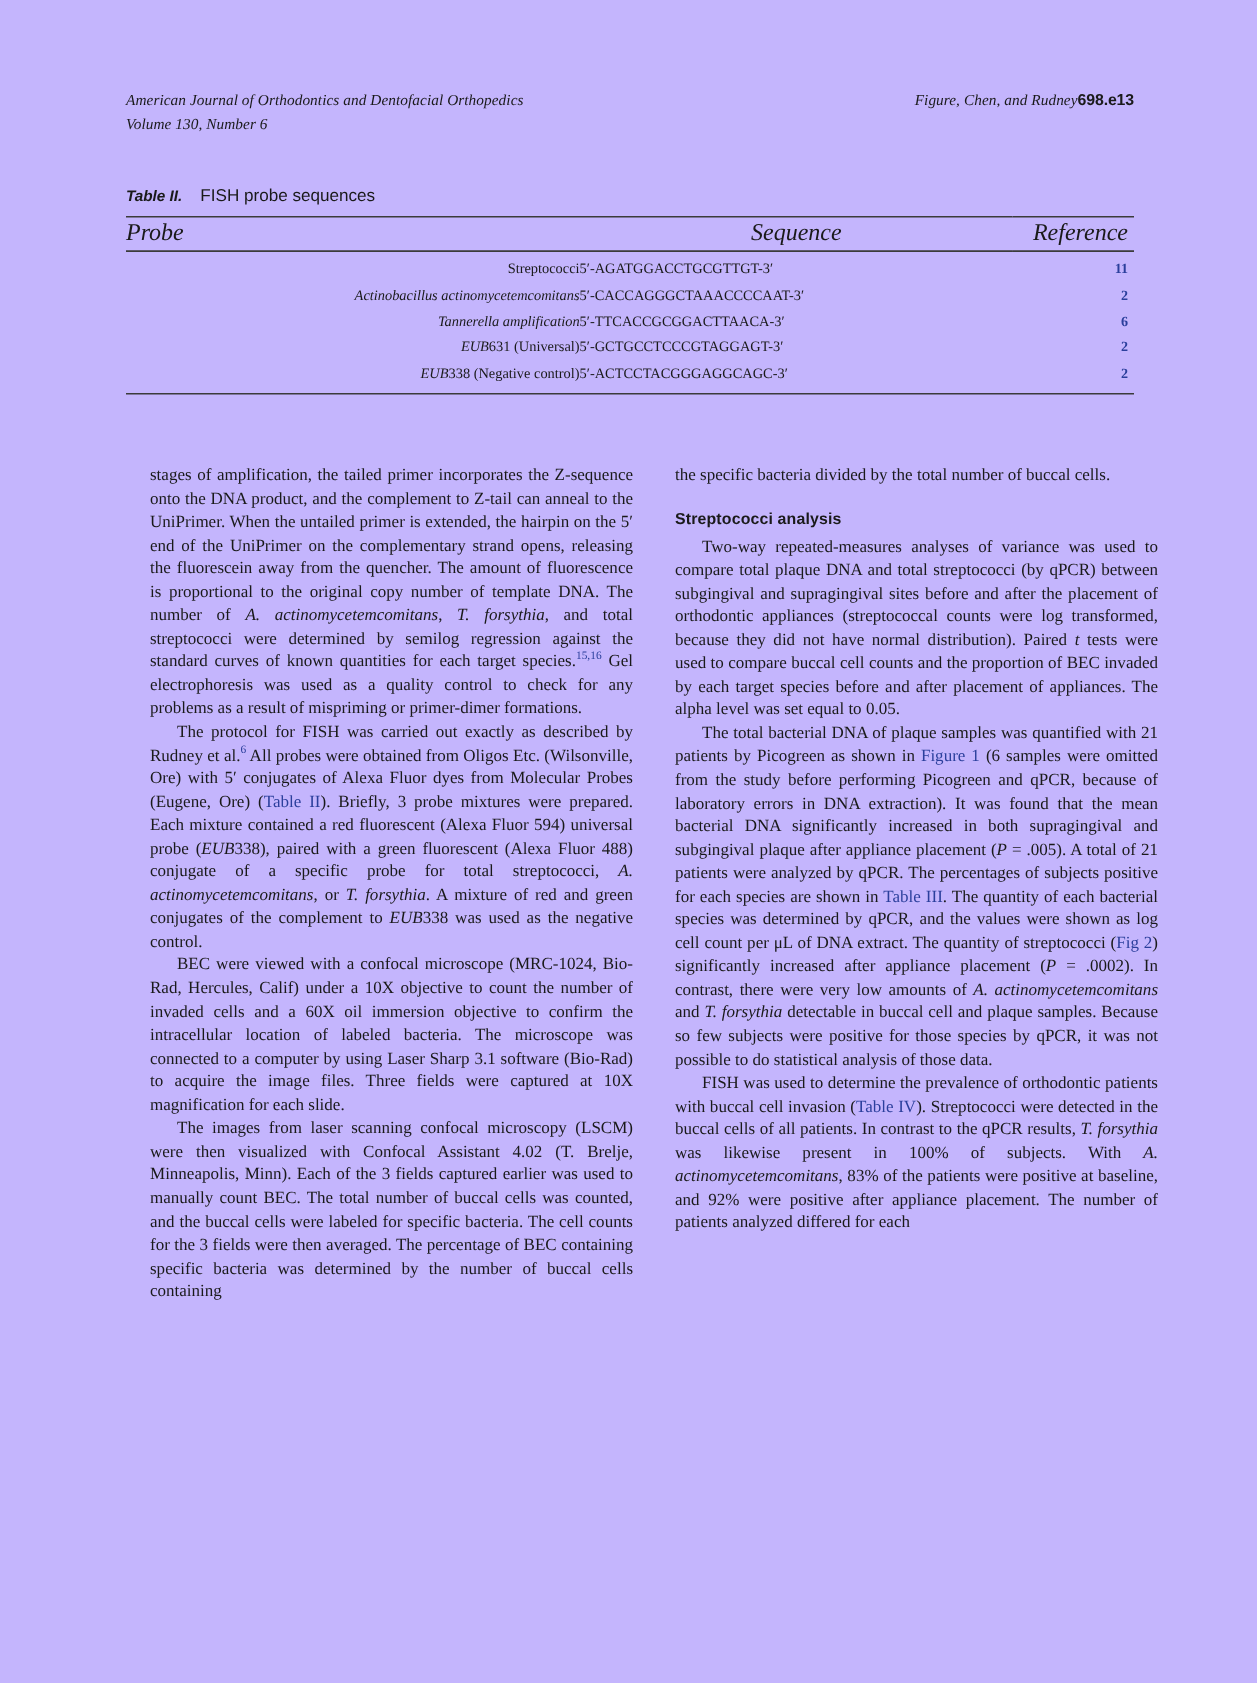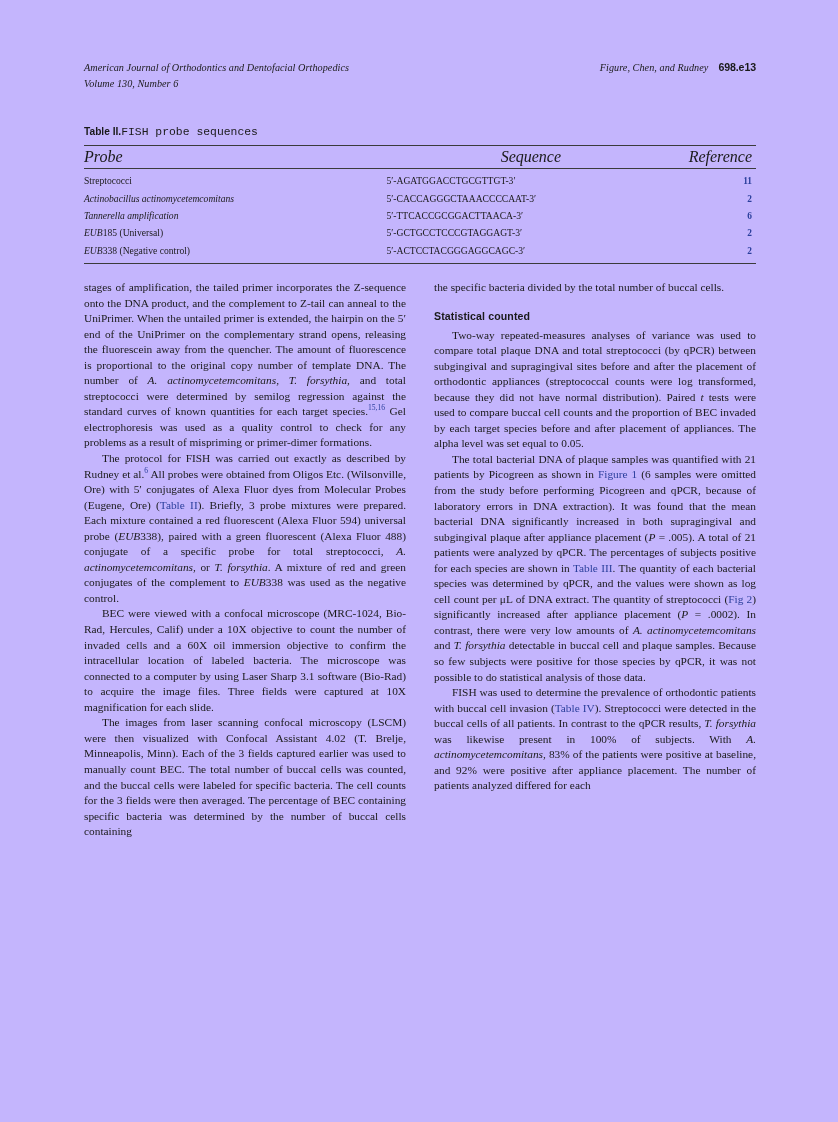--- a/index.html
+++ b/index.html
@@ -47,46 +47,46 @@
     line-height: 15.5px;
   }
   .runhead-authors {
     font-style: italic;
     letter-spacing: 0.05px;
   }
   .runhead-page {
     font-family: "Liberation Sans", sans-serif;
     font-weight: bold;
     font-size: 10.6px;
-    margin-left: 10px;
     letter-spacing: -0.1px;
   }
 
   
   .table-block {
     position: absolute;
     left: 84px;
     top: 124px;
     width: 672px;
   }
   .table-caption {
     font-size: 11.2px;
     line-height: 15px;
     margin-bottom: 5px;
     white-space: nowrap;
   }
   .table-caption .tbl-num {
     font-family: "Liberation Sans", sans-serif;
     font-weight: bold;
     font-size: 10.2px;
+    font-style: italic;
   }
   .table-caption .tbl-title {
-    font-family: Liberation Mono, monospace;
+    font-family: Liberation Sans, sans-serif;
     font-size: 11.4px;
-    margin-left: 0;
+    margin-left: 12px;
   }
   table.data {
     width: 100%;
     border-collapse: collapse;
     font-size: 9.6px;
     line-height: 14.2px;
   }
   table.data thead th {
     font-style: italic;
     font-weight: normal;
@@ -97,47 +97,48 @@
   }
   table.data thead th.c-probe { text-align: left; }
   table.data thead th.c-seq   { text-align: center; }
   table.data thead th.c-ref   { text-align: right; padding-right: 4px; }
   table.data tbody td {
     padding: 1.6px 0 1.6px 0;
     vertical-align: top;
   }
   table.data tbody tr:first-child td { padding-top: 5px; }
   table.data tbody tr:last-child  td { padding-bottom: 5px; }
-  table.data tbody td.c-probe { text-align: left;  width: 45%; }
+  table.data tbody td.c-probe { text-align: right;  width: 45%; }
   table.data tbody td.c-seq   { text-align: left;  width: 43%; }
   table.data tbody td.c-ref   { text-align: right; width: 12%; padding-right: 4px; }
   td.c-ref .reflink {
     color: #2b3f9c;
     font-weight: bold;
     font-size: 9.4px;
   }
   .sp-ital { font-style: italic; margin-top: 44px; }
   .eub { font-style: italic; }
   .table-rule-bottom {
     border-top: 1.4px solid #3b3b3b;
     margin-top: 0;
     height: 0;
   }
 
   
   .col {
     position: absolute;
-    top: 280px;
+    top: 310px;
     width: 322px;
     font-size: 11.35px;
     line-height: 15.55px;
     text-align: justify;
     text-justify: inter-word;
     -webkit-hyphens: none;
     hyphens: none;
+    margin-left: 16px;
   }
   .col-left  { left: 84px; }
   .col-right { left: 434px; }
 
   .col p {
     margin: 0;
   }
   .col p.indent {
     text-indent: 18px;
   }
@@ -202,21 +203,21 @@
           <td class="c-probe sp-ital">Actinobacillus actinomycetemcomitans</td>
           <td class="c-seq">5′-CACCAGGGCTAAACCCCAAT-3′</td>
           <td class="c-ref"><span class="reflink">2</span></td>
         </tr>
         <tr>
           <td class="c-probe sp-ital">Tannerella amplification</td>
           <td class="c-seq">5′-TTCACCGCGGACTTAACA-3′</td>
           <td class="c-ref"><span class="reflink">6</span></td>
         </tr>
         <tr>
-          <td class="c-probe"><span class="eub">EUB</span><span>185 (Universal)</span></td>
+          <td class="c-probe"><span class="eub">EUB</span><span>631 (Universal)</span></td>
           <td class="c-seq">5′-GCTGCCTCCCGTAGGAGT-3′</td>
           <td class="c-ref"><span class="reflink">2</span></td>
         </tr>
         <tr>
           <td class="c-probe"><span class="eub">EUB</span><span>338 (Negative control)</span></td>
           <td class="c-seq">5′-ACTCCTACGGGAGGCAGC-3′</td>
           <td class="c-ref"><span class="reflink">2</span></td>
         </tr>
       </tbody>
     </table>
@@ -232,21 +233,21 @@
     <p class="indent">BEC were viewed with a confocal microscope (MRC-1024, Bio-Rad, Hercules, Calif) under a 10X objective to count the number of invaded cells and a 60X oil immersion objective to confirm the intracellular location of labeled bacteria. The microscope was connected to a computer by using Laser Sharp 3.1 software (Bio-Rad) to acquire the image files. Three fields were captured at 10X magnification for each slide.</p>
 
     <p class="indent">The images from laser scanning confocal microscopy (LSCM) were then visualized with Confocal Assistant 4.02 (T. Brelje, Minneapolis, Minn). Each of the 3 fields captured earlier was used to manually count BEC. The total number of buccal cells was counted, and the buccal cells were labeled for specific bacteria. The cell counts for the 3 fields were then averaged. The percentage of BEC containing specific bacteria was determined by the number of buccal cells containing</p>
 
   </div>
 
   <div class="col col-right">
 
     <p>the specific bacteria divided by the total number of buccal cells.</p>
 
-    <h3>Statistical counted</h3>
+    <h3>Streptococci analysis</h3>
 
     <p class="indent"><span>Two-way repeated-measures analyses of variance was used to compare total plaque DNA and total streptococci (by qPCR) between subgingival and supragingival sites before and after the placement of orthodontic appliances (streptococcal counts were log transformed, because they did not have normal distribution). Paired </span><span class="ital">t</span><span> tests were used to compare buccal cell counts and the proportion of BEC invaded by each target species before and after placement of appliances. The alpha level was set equal to 0.05.</span></p>
 
 
     <p class="indent"><span>The total bacterial DNA of plaque samples was quantified with 21 patients by Picogreen as shown in </span><span class="lnk">Figure 1</span><span> (6 samples were omitted from the study before performing Picogreen and qPCR, because of laboratory errors in DNA extraction). It was found that the mean bacterial DNA significantly increased in both supragingival and subgingival plaque after appliance placement (</span><span class="ital">P</span><span> = .005). A total of 21 patients were analyzed by qPCR. The percentages of subjects positive for each species are shown in </span><span class="lnk">Table III</span><span>. The quantity of each bacterial species was determined by qPCR, and the values were shown as log cell count per μL of DNA extract. The quantity of streptococci (</span><span class="lnk">Fig 2</span><span>) significantly increased after appliance placement (</span><span class="ital">P</span><span> = .0002). In contrast, there were very low amounts of </span><span class="ital">A. actinomycetemcomitans</span><span> and </span><span class="ital">T. forsythia</span><span> detectable in buccal cell and plaque samples. Because so few subjects were positive for those species by qPCR, it was not possible to do statistical analysis of those data.</span></p>
 
     <p class="indent"><span>FISH was used to determine the prevalence of orthodontic patients with buccal cell invasion (</span><span class="lnk">Table IV</span><span>). Streptococci were detected in the buccal cells of all patients. In contrast to the qPCR results, </span><span class="ital">T. forsythia</span><span> was likewise present in 100% of subjects. With </span><span class="ital">A. actinomycetemcomitans</span><span>, 83% of the patients were positive at baseline, and 92% were positive after appliance placement. The number of patients analyzed differed for each</span></p>
 
   </div>
 

